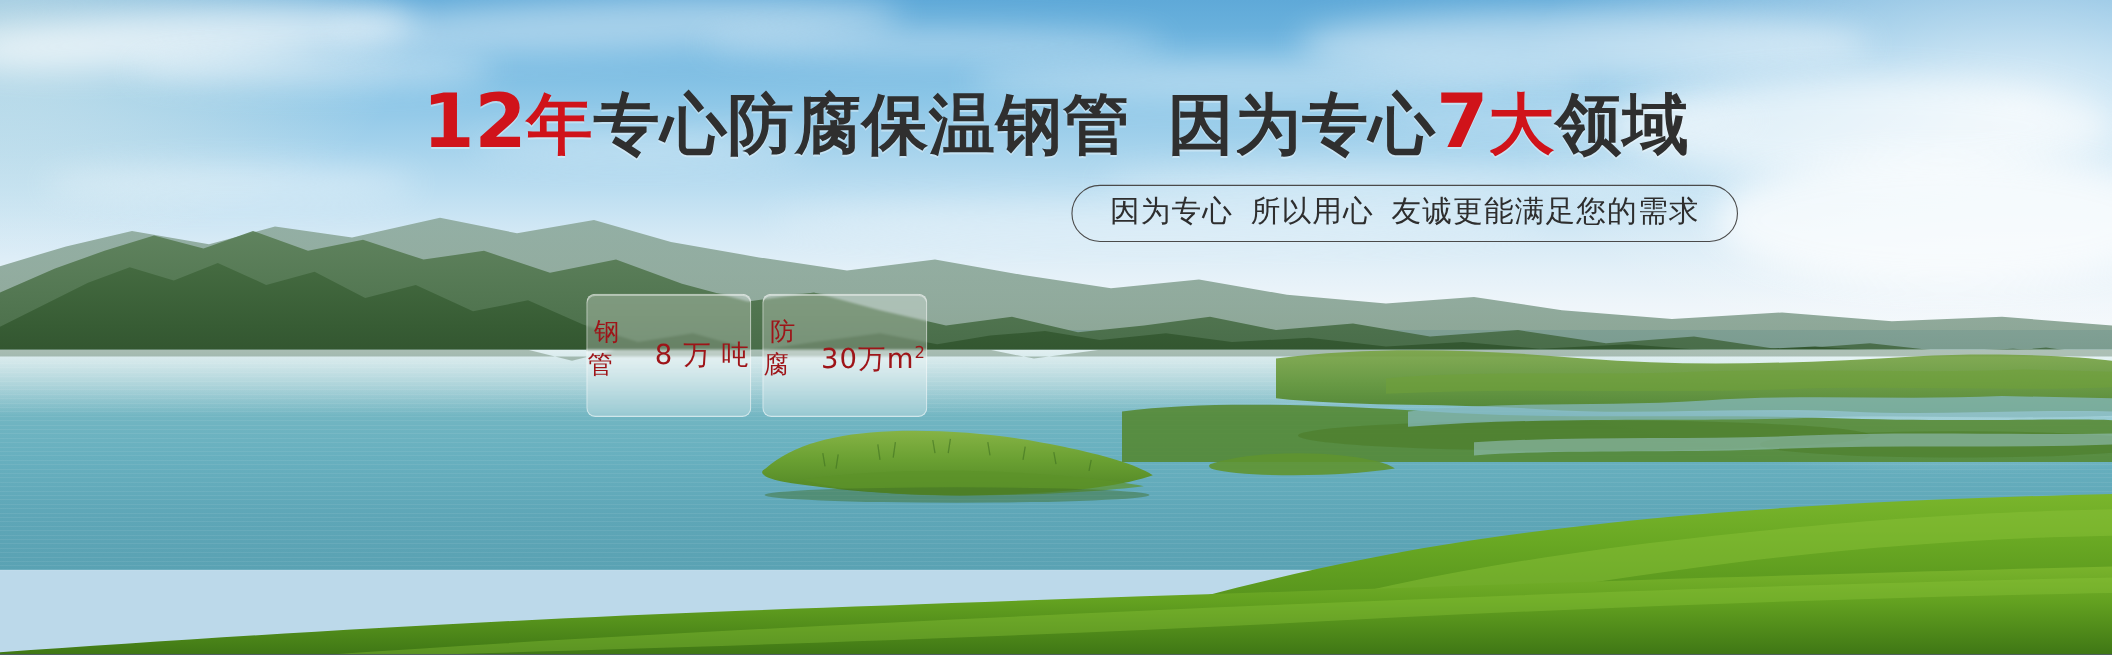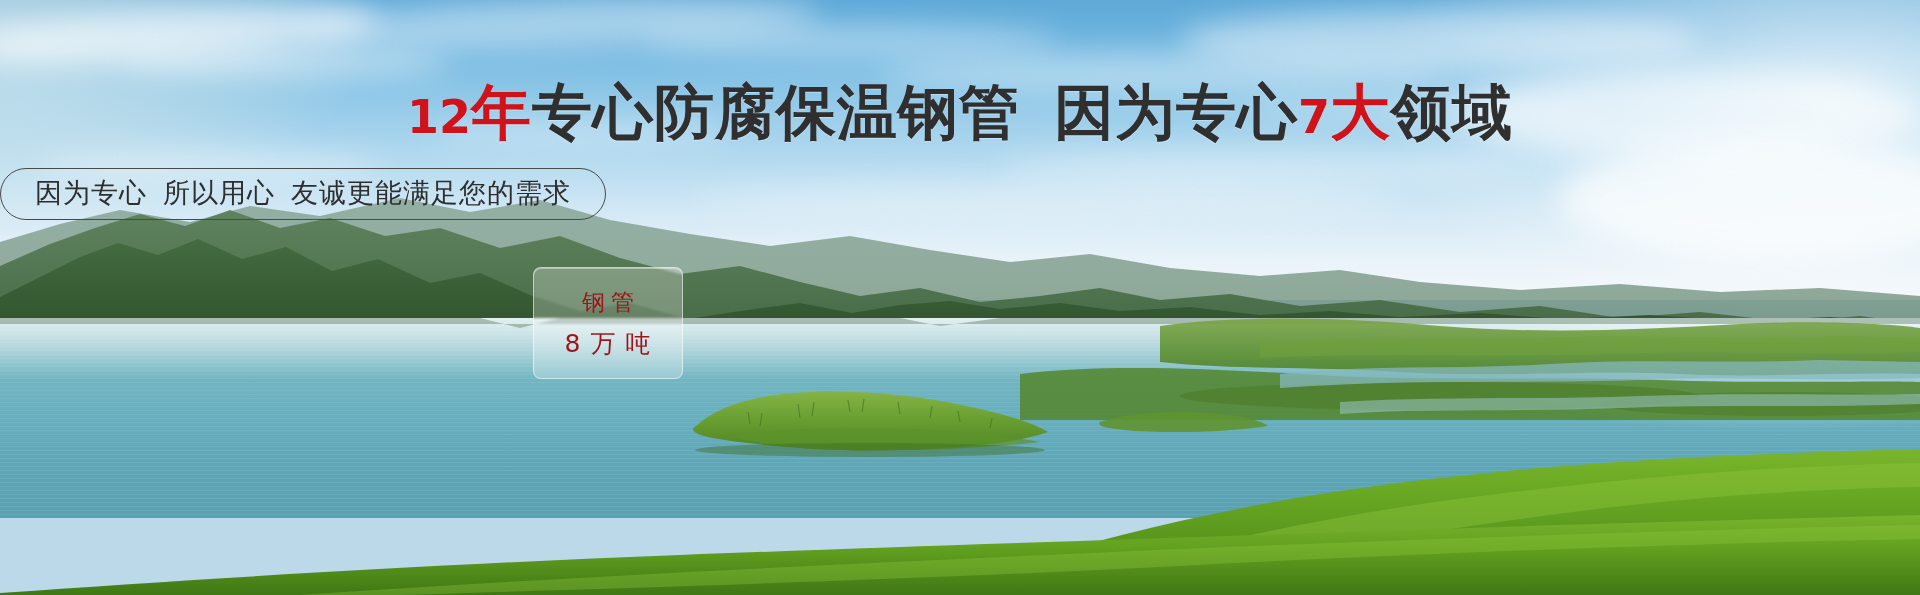--- a/index.html
+++ b/index.html
@@ -159,33 +159,33 @@
     letter-spacing: 1px;
     color: #2f2f2f;
     white-space: nowrap;
     text-shadow: 0 1px 0 rgba(255,255,255,0.35);
     font-family: "DejaVu Sans", "Liberation Sans", sans-serif;
   }
   .headline .red {
     color: #d0131a;
   }
   .headline .num {
-    font-size: 46px;
+    font-size: 68px;
     letter-spacing: 0;
   }
   .headline .gap {
     display: inline-block;
     width: 34px;
   }
 
   .subtitle-wrap {
     position: absolute;
     left: 0; top: 168px;
     width: 1580px;
-    text-align: left;
+    text-align: right;
   }
   .subtitle {
     display: inline-block;
     border: 1.5px solid #4a4a4a;
     border-radius: 28px;
     padding: 7px 34px 9px 34px;
     font-size: 27px;
     line-height: 34px;
     color: #2e2e2e;
     letter-spacing: 1px;
@@ -206,21 +206,21 @@
     gap: 10px;
   }
   .card {
     width: 148px;
     height: 110px;
     border-radius: 8px;
     background: rgba(255,255,255,0.26);
     border: 1px solid rgba(255,255,255,0.55);
     box-shadow: inset 0 1px 0 rgba(255,255,255,0.4);
     display: flex;
-    flex-direction: column;
+    flex-direction: row;
     align-items: center;
     justify-content: center;
     backdrop-filter: blur(1px);
   }
   .card .c-title {
     font-size: 23px;
     line-height: 30px;
     color: #9e1418;
     letter-spacing: 6px;
     text-indent: 6px;
@@ -415,18 +415,22 @@
       </div>
     </div>
 
     <div class="cards">
 
       <div class="card">
         <div class="c-title">钢管</div>
         <div class="c-value"><span>8 万 吨</span></div>
       </div>
 
+      <div class="card">
+        <div class="c-title">防腐</div>
+        <div class="c-value"><span>30万m</span><sup>2</sup></div>
+      </div>
 
 
     </div>
   </div>
 
 </div>
 
 </body></html>

